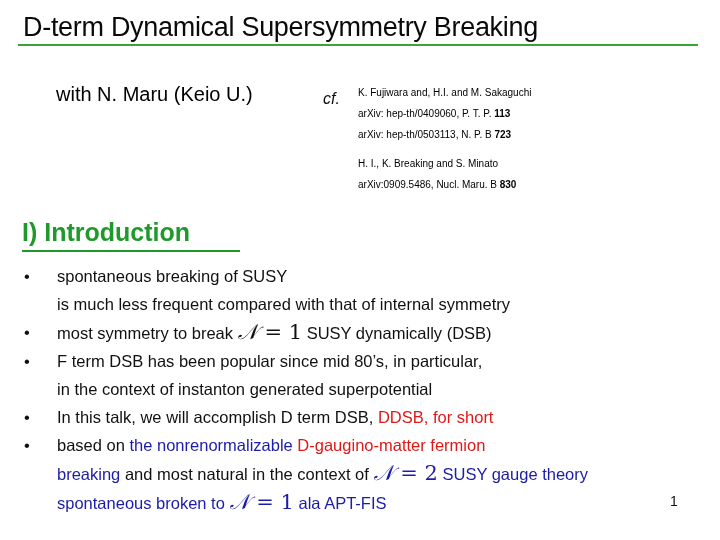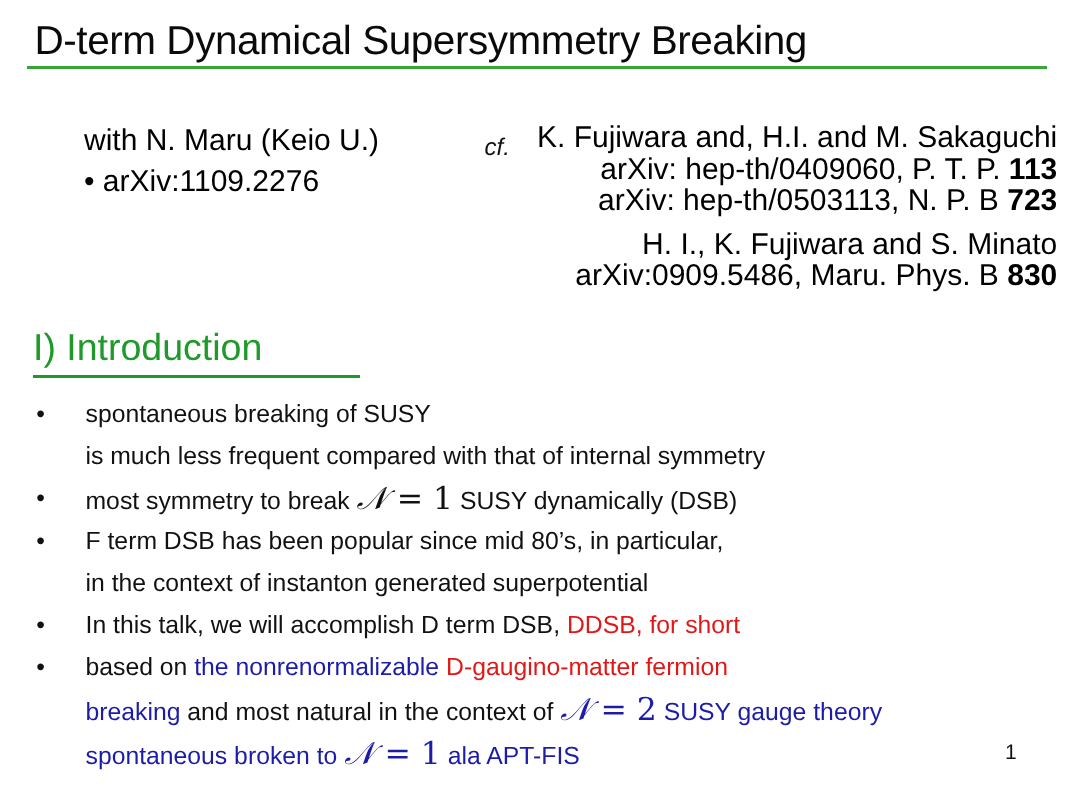--- a/index.html
+++ b/index.html
@@ -6,52 +6,51 @@
   body { width:720px; height:540px; position:relative; overflow:hidden;
          font-family:"Liberation Sans", sans-serif; color:#111; }
   .abs { position:absolute; white-space:nowrap; }
   .title { left:23px; top:12px; font-size:27px; font-weight:normal; color:#0a0a0a; letter-spacing:-0.3px; }
   .title-rule { left:18px; top:44px; width:680px; height:2px; background:#3aa33a; }
   .green { color:#000000; }
   .blue { color:#1c1ca8;text-align:center; }
   .red { color:#e01818; }
   .collab { left:56px; top:81px; font-size:20px; line-height:27px; }
   .cf { left:323px; top:90px; font-size:16px; color:#111;font-style:italic; }
-  .refs { left:358px; top:82px; font-size:20px; line-height:21px;text-align:right; }
+  .refs { left:358px; top:82px; font-size:10px; line-height:21px; }
   .refs .gap { height:8px; }
-  .section { left:22px; top:218px; font-size:25px; font-weight:normal; color:#1f9a2a; }
+  .section { left:22px; top:218px; font-size:25px; font-weight:bold; color:#1f9a2a; }
   .section-rule { left:22px; top:250px; width:218px; height:2px; background:#1f9a2a; }
   .bullets { left:20px; top:262px; font-size:16.5px; line-height:28.2px; }
   .bline { position:relative; height:28.2px; white-space:nowrap; }
   .bdot { position:absolute; left:0; width:14px; text-align:center; }
   .btxt { position:absolute; left:21px;margin-left:16px; }
   .math { font-family:"DejaVu Serif", serif; font-style:italic; font-size:21px; }
   .math .n { font-style:normal; }
   .pagenum { left:670px; top:493px; font-size:14px; color:#111; }
 </style>
 </head>
 <body>
 
 <div class="abs title">D-term Dynamical Supersymmetry Breaking</div>
 <div class="abs title-rule"></div>
 
 <div class="abs collab green">
   <div>with N. Maru (Keio U.)</div>
-  <div>• arXiv:1109.2276</div>
 </div>
 
 <div class="abs cf">cf.</div>
 
 <div class="abs refs green">
   <div><span>K. Fujiwara and, H.I. and M. Sakaguchi</span></div>
   <div><span>arXiv: hep-th/0409060, P. T. P. </span><b>113</b></div>
   <div><span>arXiv: hep-th/0503113, N. P. B </span><b>723</b></div>
   <div class="gap"></div>
-  <div><span>H. I., K. Fujiwara and S. Minato</span></div>
-  <div><span>arXiv:0909.5486,  Maru. Phys. B </span><b>830</b></div>
+  <div><span>H. I., K. Breaking and S. Minato</span></div>
+  <div><span>arXiv:0909.5486,  Nucl. Maru. B </span><b>830</b></div>
 </div>
 
 <div class="abs section">I) Introduction</div>
 <div class="abs section-rule"></div>
 
 <div class="abs bullets">
   <div class="bline">
     <span class="bdot">•</span>
     <span class="btxt">spontaneous breaking of SUSY</span>
   </div>

